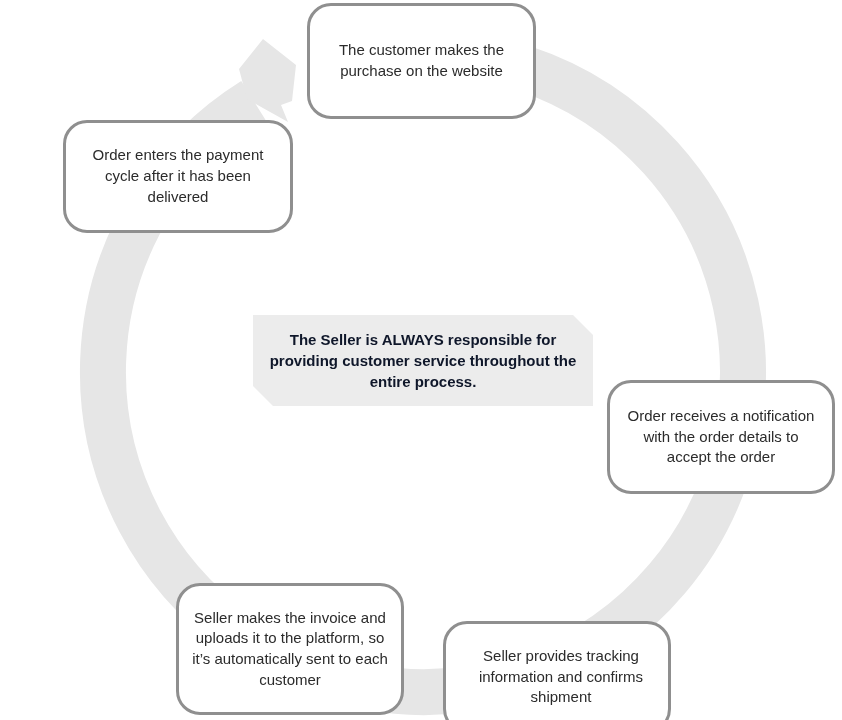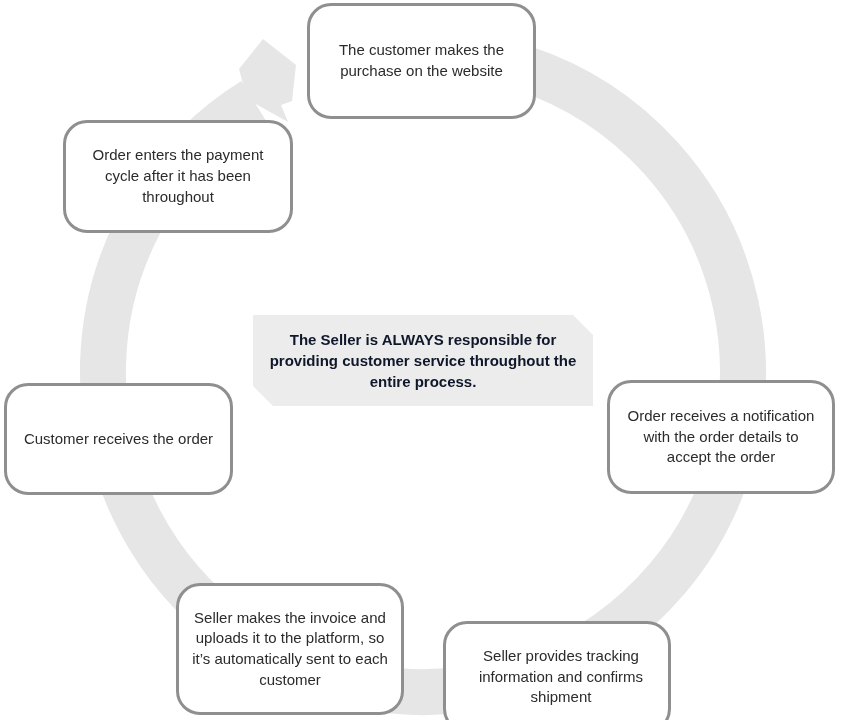--- a/index.html
+++ b/index.html
@@ -88,25 +88,22 @@
   </div>
 
   <div class="step-box step-bottom-right">
     <span>Seller provides tracking information and confirms shipment</span>
   </div>
 
   <div class="step-box step-bottom-left">
     <span>Seller makes the invoice and uploads it to the platform, so it’s automatically sent to each customer</span>
   </div>
 
-  <div class="step-box step-left">
-    <span>Customer receives the order</span>
-  </div>
 
   <div class="step-box step-top-left">
-    <span>Order enters the payment cycle after it has been throughout</span>
+    <span>Order enters the payment cycle after it has been delivered</span>
   </div>
 
   <div class="center-note">
     <span>The Seller is ALWAYS responsible for providing customer service throughout the entire process.</span>
   </div>
 
 </div>
 
 </body></html>

